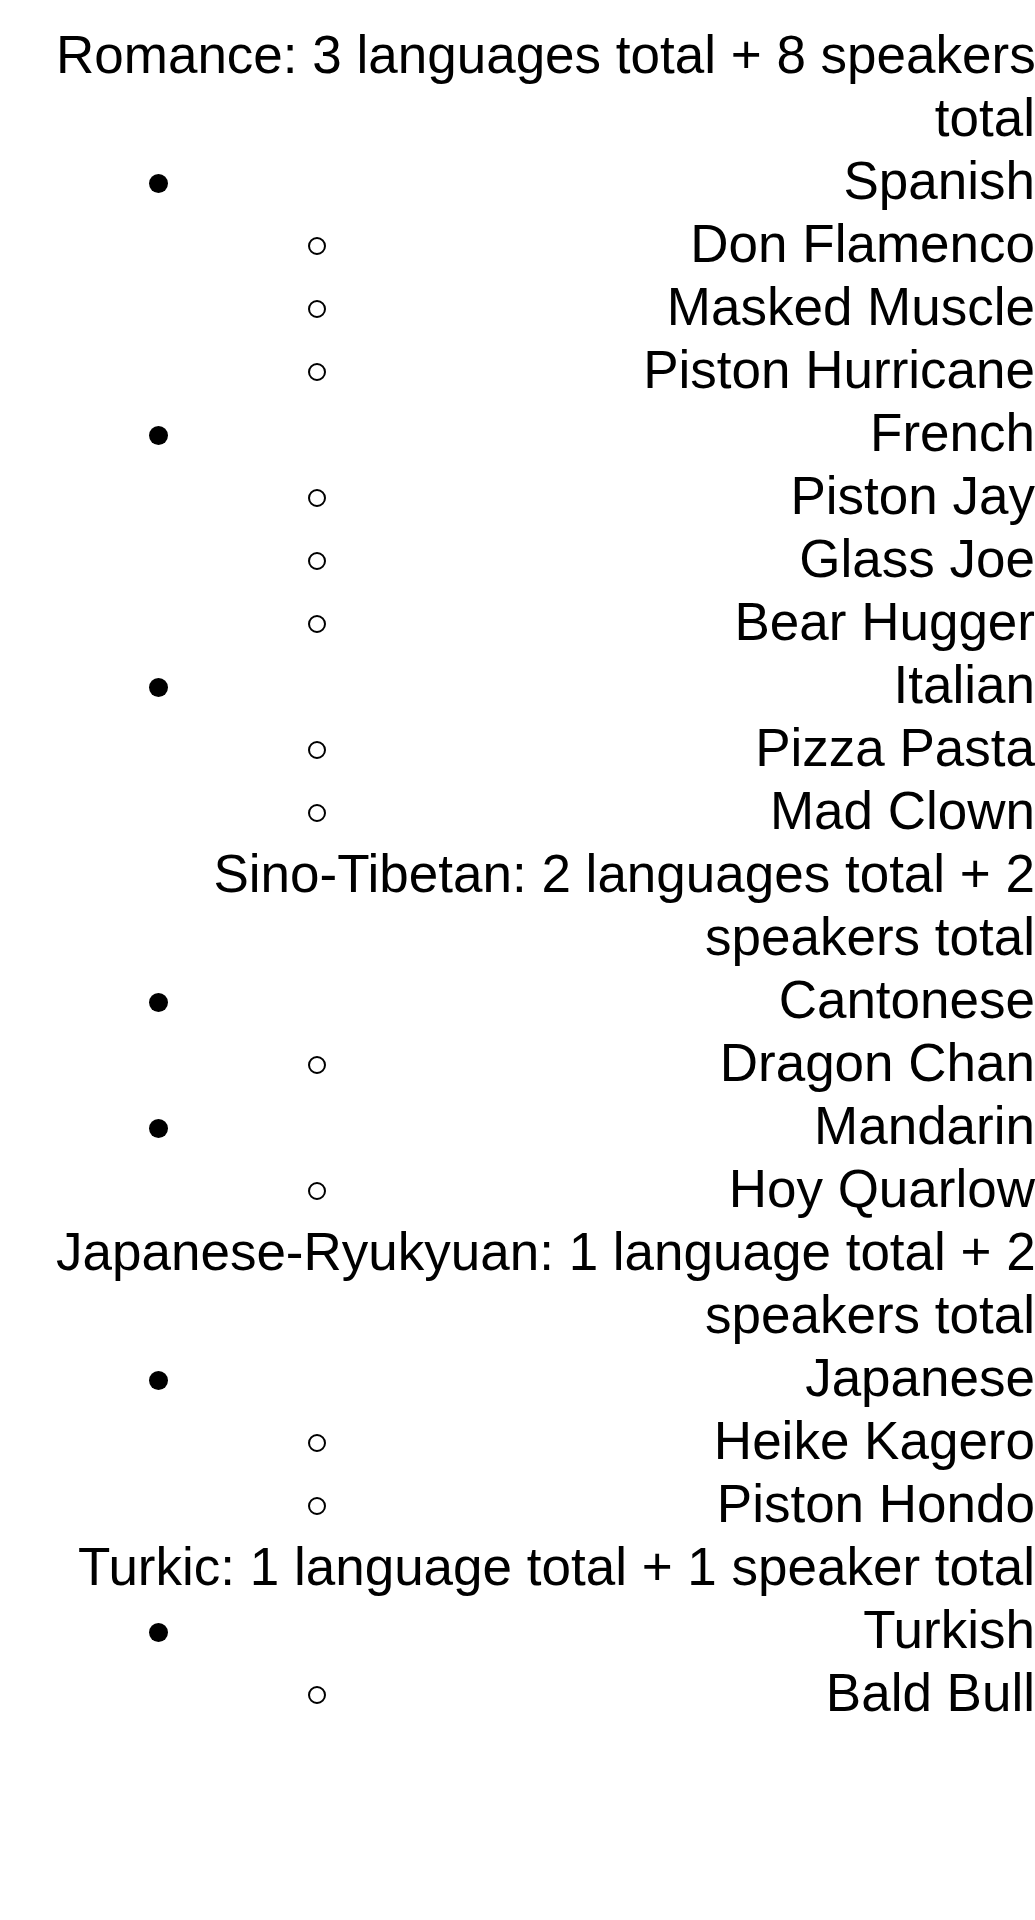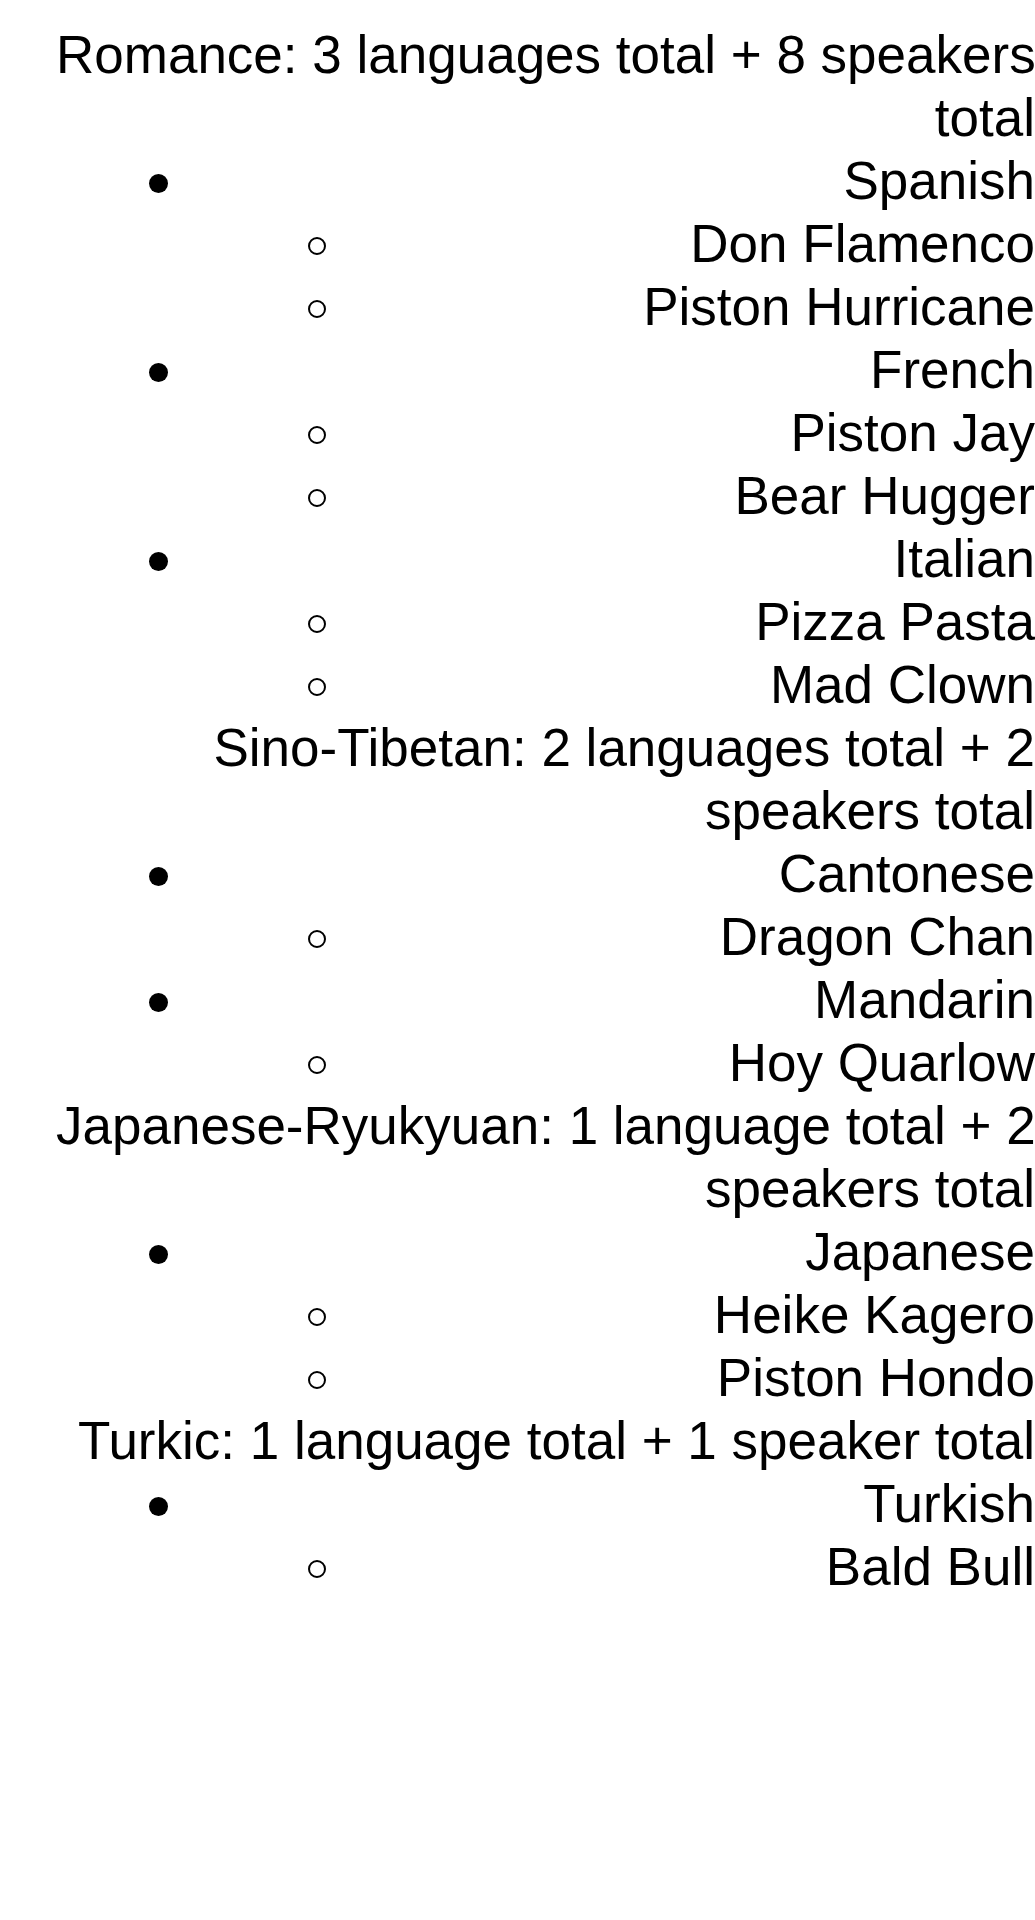--- a/index.html
+++ b/index.html
@@ -62,23 +62,25 @@
 <body style="background: rgb(255, 255, 255); color: rgb(0, 0, 0);">
 
 <main id="document" class="doc">
     <section class="section">
       <div class="heading">
         <div class="line heading-line">Romance: 3 languages total + 8 speakers</div>
         <div class="line heading-line">total</div>
       </div>
       <div class="line lang-item"><span class="bullet-dot"></span><span class="label">Spanish</span></div>
       <div class="line speaker-item"><span class="bullet-ring"></span><span class="label">Don Flamenco</span></div>
+      <div class="line speaker-item"><span class="bullet-ring"></span><span class="label">Masked Muscle</span></div>
       <div class="line speaker-item"><span class="bullet-ring"></span><span class="label">Piston Hurricane</span></div>
       <div class="line lang-item"><span class="bullet-dot"></span><span class="label">French</span></div>
       <div class="line speaker-item"><span class="bullet-ring"></span><span class="label">Piston Jay</span></div>
+      <div class="line speaker-item"><span class="bullet-ring"></span><span class="label">Glass Joe</span></div>
       <div class="line speaker-item"><span class="bullet-ring"></span><span class="label">Bear Hugger</span></div>
       <div class="line lang-item"><span class="bullet-dot"></span><span class="label">Italian</span></div>
       <div class="line speaker-item"><span class="bullet-ring"></span><span class="label">Pizza Pasta</span></div>
       <div class="line speaker-item"><span class="bullet-ring"></span><span class="label">Mad Clown</span></div>
     </section>
     <section class="section">
       <div class="heading">
         <div class="line heading-line">Sino-Tibetan: 2 languages total + 2</div>
         <div class="line heading-line">speakers total</div>
       </div>

